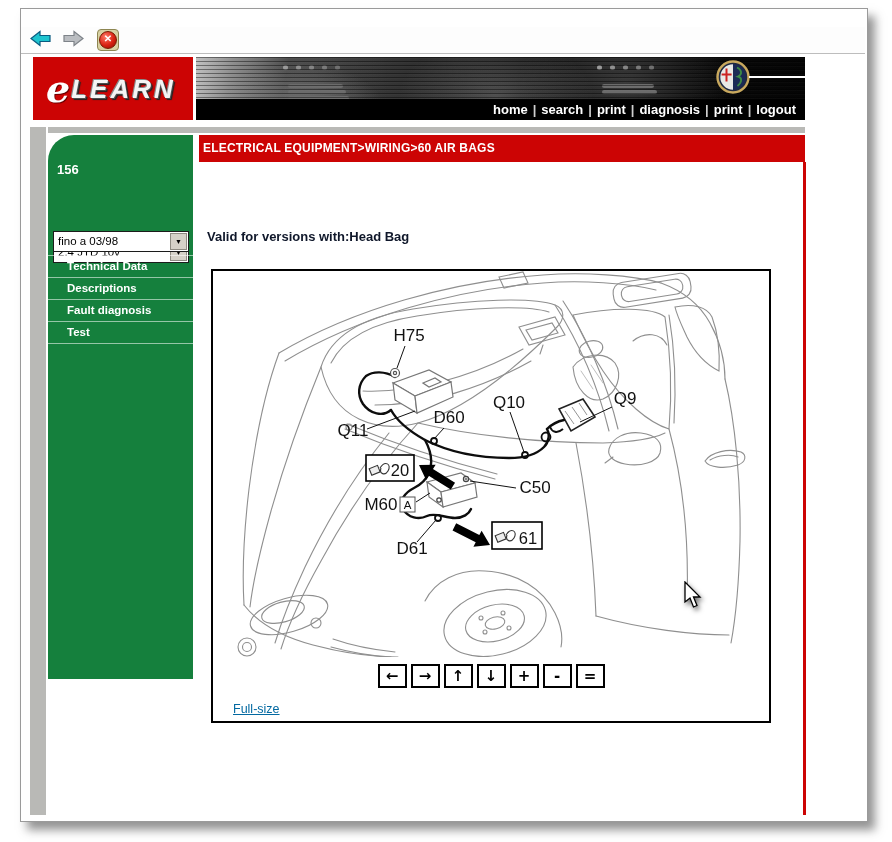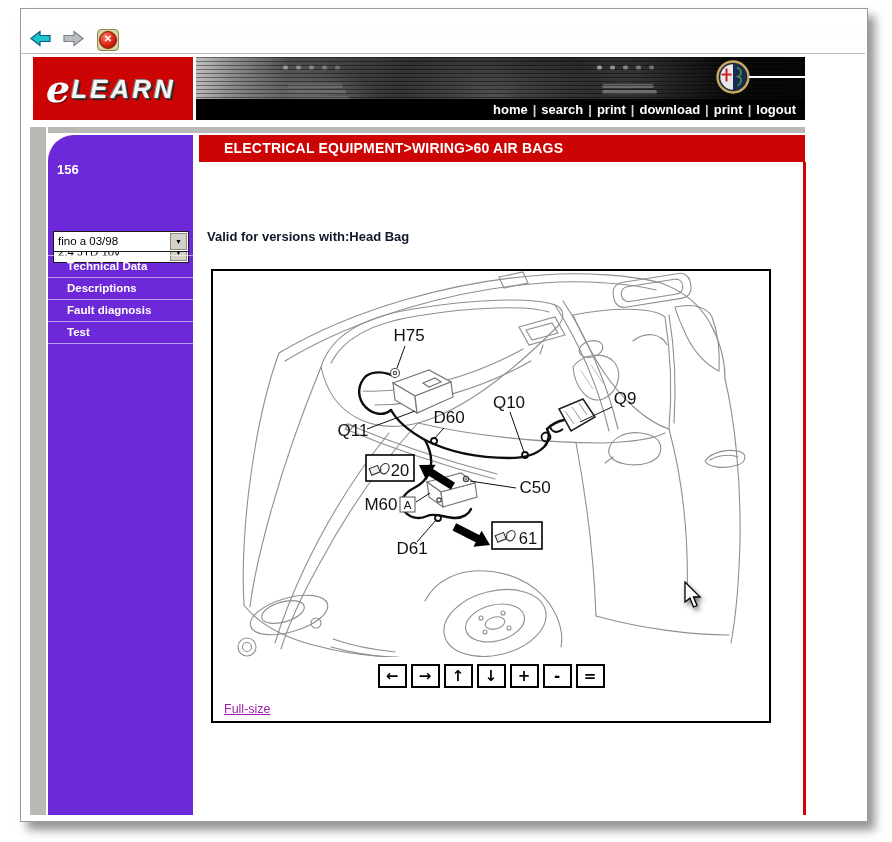--- a/index.html
+++ b/index.html
@@ -39,41 +39,41 @@
   .navbar{position:absolute;left:0;right:0;bottom:0;height:21px;background:#000;display:flex;align-items:center;
           justify-content:flex-end;padding-right:9px;gap:5px;z-index:3;}
   .nav-link{color:#fff;font-weight:bold;font-size:13px;text-decoration:none;cursor:pointer;background:none;border:none;padding:0;font-family:inherit;}
   .nav-sep{color:#cfcfcf;font-weight:bold;font-size:13px;}
   .alfa{left:716px;top:60px;z-index:4;}
   .hdr-line{left:749px;top:76px;width:56px;height:2px;background:#fff;z-index:4;}
   
   .gray-col{left:30px;top:127px;width:16px;height:688px;background:#b9b9b6;}
   .gray-bar{left:48px;top:127px;width:757px;height:6px;background:#b9b9b6;}
   .crumb{left:199px;top:135px;width:606px;height:27px;background:#cc0404;color:#fff;
-         font-size:14px;font-weight:bold;line-height:27px;padding-left:25px;box-sizing:border-box;letter-spacing:.2px;}
+         font-size:12px;font-weight:bold;line-height:27px;padding-left:4px;box-sizing:border-box;letter-spacing:.2px;}
   .red-line{left:803px;top:162px;width:3px;height:653px;background:#cc0404;}
   
-  .sidebar{left:48px;top:135px;width:145px;height:680px;background:#6d28d9;border-top-left-radius:26px;}
+  .sidebar{left:48px;top:135px;width:145px;height:544px;background:#15803d;border-top-left-radius:26px;}
   .model{position:absolute;left:9px;top:27px;color:#fff;font-weight:bold;font-size:13px;}
   .dd{position:absolute;left:5px;width:136px;height:21px;background:#fff;border:1px solid #1c1c1c;box-sizing:border-box;cursor:pointer;}
   .dd-val{position:absolute;left:4px;top:3px;font-size:11.5px;color:#000;white-space:nowrap;}
   .dd-btn{position:absolute;right:1px;top:1px;bottom:1px;width:17px;background:#d5d1c8;border:1px solid #8e8b82;
           box-sizing:border-box;font-size:7px;color:#000;text-align:center;line-height:16px;}
   .menu{position:absolute;left:0;right:0;top:120px;}
   .menu-item{height:21px;line-height:21px;border-top:1px solid rgba(255,255,255,.55);color:#fff;
              font-weight:bold;font-size:11.5px;padding-left:19px;cursor:pointer;}
   .menu-item.active{background:linear-gradient(#f2625a,#da2d24);}
   .menu-end{height:0;border-top:1px solid rgba(255,255,255,.55);}
   
   .title{left:207px;top:229px;font-size:13px;font-weight:bold;color:#0f172a;}
   .frame{left:211px;top:269px;width:556px;height:450px;border:2px solid #000;background:#fff;}
   .viewer-toolbar{position:absolute;left:0;right:0;top:393px;display:flex;justify-content:center;gap:4px;}
   .vbtn{width:29px;height:24px;border:2px solid #000;background:#fff;font-family:"DejaVu Sans",sans-serif;
         font-size:15px;font-weight:bold;line-height:19px;text-align:center;padding:0;cursor:pointer;}
-  .fullsize{position:absolute;left:11px;top:431px;font-size:12.5px;color:#a21caf;text-decoration:underline;cursor:pointer;}
+  .fullsize{position:absolute;left:20px;top:431px;font-size:12.5px;color:#0369a1;text-decoration:underline;cursor:pointer;}
   .cursor{left:683px;top:581px;filter:drop-shadow(2px 3px 2.5px rgba(0,0,0,.55));z-index:9;}
   
   svg text{font-family:"Liberation Sans",sans-serif;}
 </style>
 </head>
 <body>
 
 <div id="app">
 
   <div class="abs window"></div>
@@ -111,21 +111,21 @@
     <span class="hdr-dots" style="left:401px;top:8px;"></span>
     <span class="hdr-bar" style="left:406px;top:27px;width:52px;"></span>
     <span class="hdr-bar" style="left:406px;top:33px;width:55px;"></span>
     <div class="navbar">
       <button class="nav-link">home</button>
       <span class="nav-sep">|</span>
       <button class="nav-link">search</button>
       <span class="nav-sep">|</span>
       <button class="nav-link">print</button>
       <span class="nav-sep">|</span>
-      <button class="nav-link">download</button>
+      <button class="nav-link">diagnosis</button>
       <span class="nav-sep">|</span>
       <button class="nav-link">print</button>
       <span class="nav-sep">|</span>
       <button class="nav-link">logout</button>
     </div>
   </div>
 
   <div class="abs alfa">
     <svg width="34" height="34" viewBox="0 0 34 34">
       <circle cx="17" cy="17" r="15.5" fill="#202a42" stroke="#c9a95e" stroke-width="2.4"></circle>

